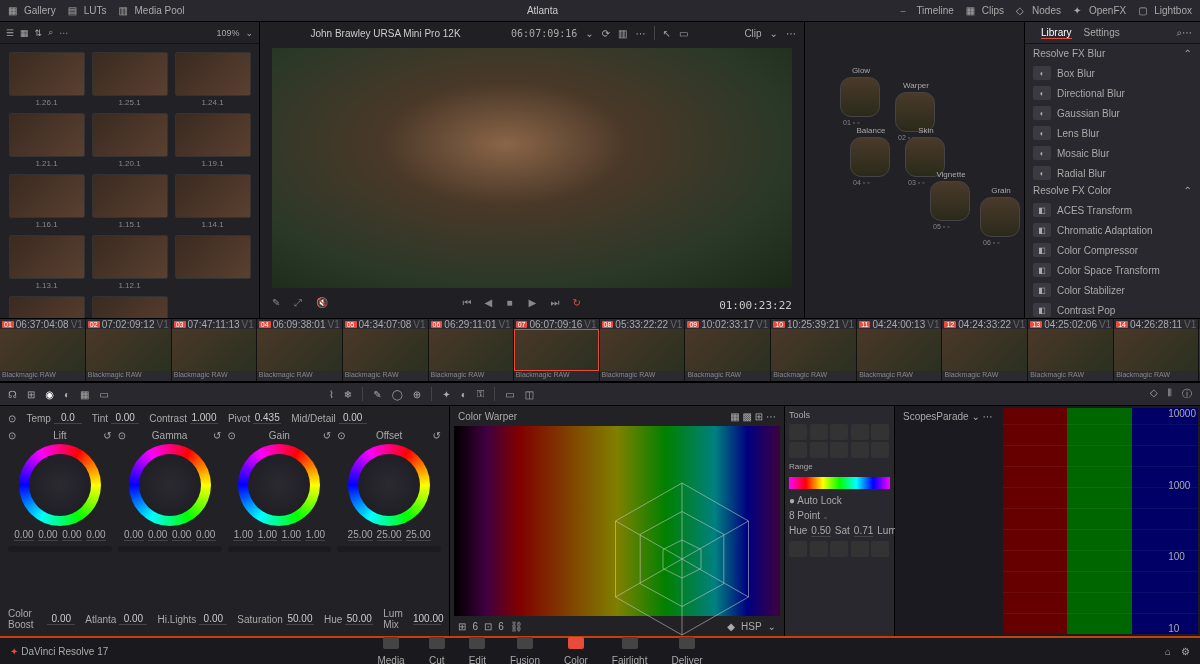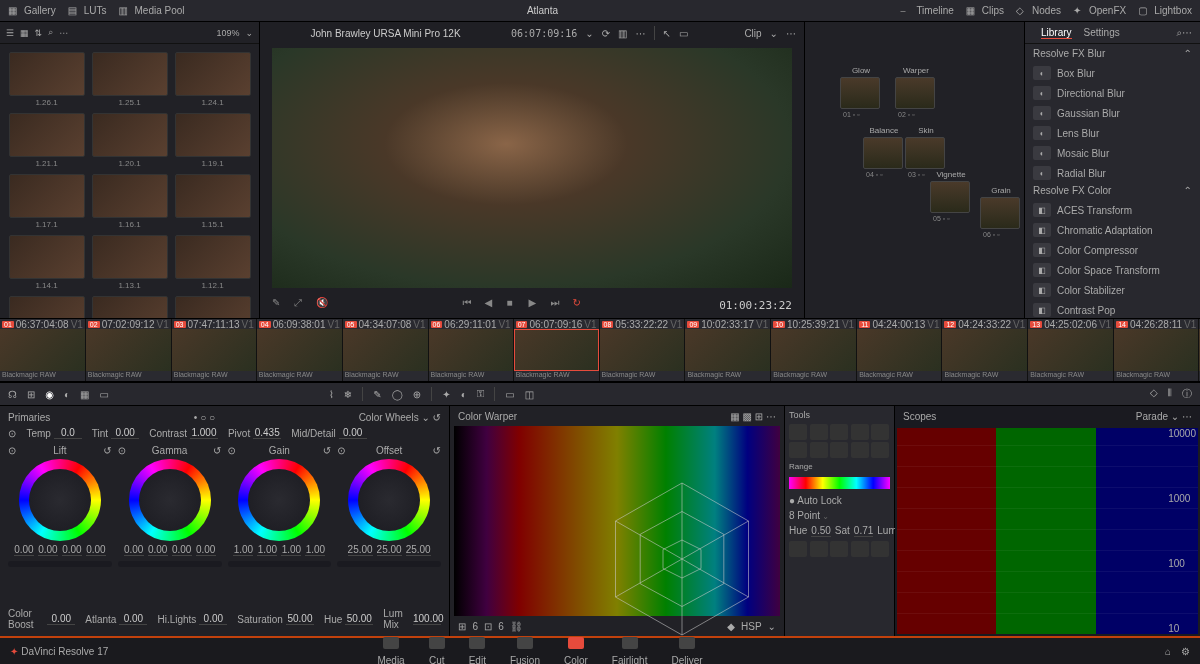--- a/index.html
+++ b/index.html
@@ -24,21 +24,21 @@
 .viewer-header .clip-name{flex:1;text-align:center;color:#ccc;font-size:10px}
 .viewer-body{flex:1;background:#000;display:flex;align-items:center;justify-content:center;margin:4px 12px;position:relative}
 .viewer-img{width:100%;height:100%;background:radial-gradient(ellipse at 45% 40%,#8a6548 0%,#4a3828 30%,#2a3828 70%,#1a2818 100%)}
 .transport{height:26px;display:flex;align-items:center;justify-content:center;gap:8px;padding:0 12px}
 .transport-btns{display:flex;gap:6px}
 .tbtn{width:16px;height:16px;cursor:pointer;color:#888}
 .timecode{margin-left:auto;color:#ccc;font-size:11px;font-family:monospace}
 .transport-left{display:flex;gap:6px;margin-right:auto}
 .node-panel{width:220px;background:#212126;position:relative;border-right:1px solid #000}
 .node-canvas{position:relative;height:calc(100% - 22px)}
-.node{position:absolute;width:40px;height:32px;background:linear-gradient(#4a3a2a,#2a2a1a);border:1px solid #444;border-radius:2px;font-size:7px;text-align:center}
+.node{position:absolute;width:40px;height:40px;background:linear-gradient(#4a3a2a,#2a2a1a);border:1px solid #444;border-radius:11px;font-size:7px;text-align:center}
 .node-label{position:absolute;top:-12px;left:0;font-size:8px;color:#aaa;width:40px;text-align:center}
 .node-num{position:absolute;bottom:-10px;left:2px;font-size:7px;color:#888}
 .fx-panel{width:175px;background:#28282e;display:flex;flex-direction:column}
 .fx-header{height:22px;display:flex;align-items:center;padding:0 8px;border-bottom:1px solid #111}
 .fx-tabs{display:flex;gap:12px;padding:4px 8px;font-size:9px}
 .fx-tabs span.active{color:#fff;border-bottom:1px solid #e64b3c}
 .fx-section{padding:4px 8px;font-size:9px;color:#888;display:flex;align-items:center;justify-content:space-between}
 .fx-list{flex:1;overflow:hidden}
 .fx-item{display:flex;align-items:center;gap:6px;padding:3px 8px;font-size:9px;color:#bbb;cursor:pointer}
 .fx-icon{width:18px;height:14px;background:#3a3a40;border-radius:2px;display:flex;align-items:center;justify-content:center;font-size:8px}
@@ -67,21 +67,21 @@
 .wheel-slider{width:100%;height:6px;background:#1a1a20;border-radius:3px;margin-top:2px}
 .warper-panel{width:335px;display:flex;flex-direction:column;border-right:1px solid #000}
 .warper-header{height:20px;display:flex;align-items:center;padding:0 8px;font-size:10px;justify-content:space-between}
 .warper-body{flex:1;background:linear-gradient(90deg,#000,#400040 10%,#800000 20%,#804000 35%,#808000 50%,#008000 65%,#008080 80%,#000080 90%,#400040 100%);position:relative;margin:0 4px}
 .warper-mesh{position:absolute;inset:20%;}
 .warper-footer{height:20px;display:flex;align-items:center;padding:0 8px;gap:6px;font-size:9px}
 .curves-toolpane{width:110px;background:#28282e;padding:4px;display:flex;flex-direction:column;gap:4px;border-right:1px solid #000}
 .tool-grid{display:grid;grid-template-columns:repeat(5,1fr);gap:2px}
 .tool-btn{width:18px;height:16px;background:#333;border-radius:2px;cursor:pointer}
 .range-strip{height:12px;background:linear-gradient(90deg,#f0f,#f00,#ff0,#0f0,#0ff,#00f,#f0f);margin:2px 0}
-.scopes-panel{flex:1;display:flex;flex-direction:column;background:#1a1a20}
+.scopes-panel{flex:1;display:flex;background:#1a1a20}
 .scopes-header{height:20px;display:flex;align-items:center;padding:0 8px;justify-content:space-between;font-size:10px}
 .scopes-body{flex:1;background:#000;position:relative;margin:2px}
 .parade{position:absolute;inset:0;background:linear-gradient(90deg,rgba(255,0,0,0.4) 0% 33%,rgba(0,255,0,0.4) 33% 66%,rgba(0,0,255,0.4) 66% 100%)}
 .parade::before{content:'';position:absolute;inset:0;background:repeating-linear-gradient(0deg,transparent 0 20px,rgba(255,255,255,0.05) 20px 21px)}
 .scope-labels{position:absolute;right:2px;top:0;bottom:0;display:flex;flex-direction:column;justify-content:space-between;font-size:7px;color:#666}
 .bottom-nav{height:28px;background:#1a1a1e;border-top:2px solid #c2410c;display:flex;align-items:center;padding:0 10px}
 .nav-pages{display:flex;gap:24px;margin:0 auto}
 .nav-page{display:flex;flex-direction:column;align-items:center;gap:6px;font-size:8px;color:#777;cursor:pointer}
 .nav-page.active{color:#fff}
 .nav-page-icon{width:16px;height:12px;background:#444;border-radius:2px}
@@ -166,24 +166,20 @@
         <div class="thumb">
           <div class="thumb-img"></div>
           <div class="thumb-label">1.20.1</div>
         </div>
         <div class="thumb">
           <div class="thumb-img"></div>
           <div class="thumb-label">1.19.1</div>
         </div>
         <div class="thumb">
           <div class="thumb-img"></div>
-          <div class="thumb-label">1.17.1</div>
-        </div>
-        <div class="thumb">
-          <div class="thumb-img"></div>
           <div class="thumb-label">1.16.1</div>
         </div>
         <div class="thumb">
           <div class="thumb-img"></div>
           <div class="thumb-label">1.15.1</div>
         </div>
         <div class="thumb">
           <div class="thumb-img"></div>
           <div class="thumb-label">1.14.1</div>
         </div>
@@ -243,25 +239,25 @@
       <div class="timecode">01:00:23:22</div>
     </div>
   </div>
 
   <div class="node-panel">
     <div class="node-canvas" id="node-canvas">
         <div class="node" style="left:35px;top:55px">
           <div class="node-label">Glow</div>
           <div class="node-num">01 ▫ ▫</div>
         </div>
-        <div class="node" style="left:90px;top:55px">
+        <div class="node" style="left:90px;top:70px">
           <div class="node-label">Warper</div>
           <div class="node-num">02 ▫ ▫</div>
         </div>
-        <div class="node" style="left:58px;top:115px">
+        <div class="node" style="left:45px;top:115px">
           <div class="node-label">Balance</div>
           <div class="node-num">04 ▫ ▫</div>
         </div>
         <div class="node" style="left:100px;top:115px">
           <div class="node-label">Skin</div>
           <div class="node-num">03 ▫ ▫</div>
         </div>
         <div class="node" style="left:125px;top:159px">
           <div class="node-label">Vignette</div>
           <div class="node-num">05 ▫ ▫</div>
@@ -504,25 +500,20 @@
   <div class="tools-right">
     <span>◇</span>
     <span>⦀</span>
     <span>ⓘ</span>
   </div>
 </div>
 
 <div class="color-row">
 
   <div class="wheels-panel">
-    <div class="wheels-header">
-      <span>Primaries</span>
-      <span style="flex:1;text-align:center">• ○ ○</span>
-      <span><span>Color Wheels</span> <span>⌄</span> <span>↺</span></span>
-    </div>
     <div class="params-row">
       <span>⊙</span>
       <div class="param">
           <span>Temp</span>
           <span class="param-val">0.0</span>
         </div>
       <div class="param">
           <span>Tint</span>
           <span class="param-val">0.00</span>
         </div>

